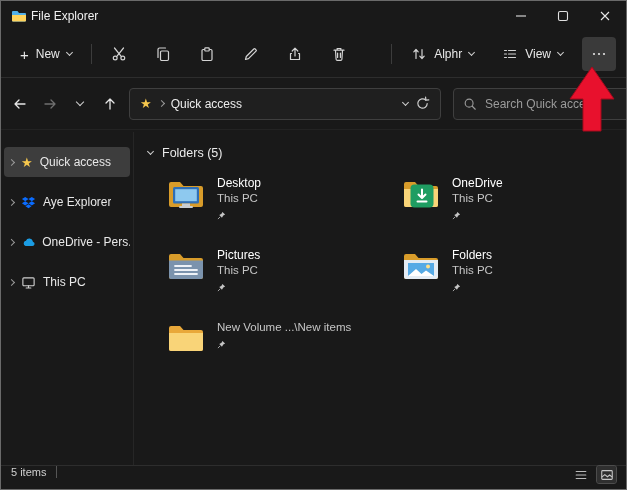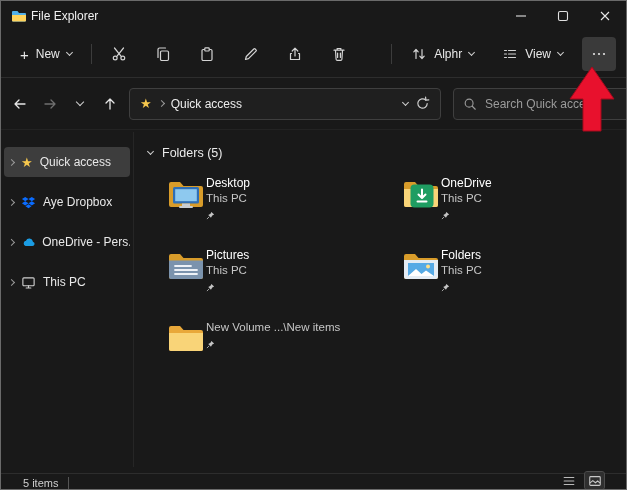--- a/index.html
+++ b/index.html
@@ -44,29 +44,29 @@
   .body{position:absolute;top:131px;left:0;right:0;bottom:22px;display:flex}
   .sidebar{width:133px;padding-top:15px;border-right:1px solid #262626;flex:0 0 auto}
   .side-item{display:flex;align-items:center;gap:7px;height:30px;margin:0 3px 10px 3px;padding-left:5px;
     border-radius:4px;font-size:12px;white-space:nowrap;overflow:hidden}
   .side-item.selected{background:#3d3d3d}
   .side-label{overflow:hidden;white-space:nowrap}
 
   .main{flex:1;padding:14px 0 0 14px}
   .sec-head{display:flex;align-items:center;gap:9px;font-size:12.5px;color:#eaeaea;width:fit-content}
   .folder-grid{display:grid;grid-template-columns:235px 235px;row-gap:23px;margin:15px 0 0 18px}
-  .folder-item{display:flex;align-items:flex-start}
+  .folder-item{display:flex;gap:11px;align-items:flex-start}
   .f-text{padding-top:1px}
   .f-name{font-size:12px;color:#fff;line-height:15px}
   .f-loc{font-size:11.5px;color:#c6c6c6;line-height:15px}
   .f-pin{margin-top:3px}
 
   
-  .statusbar{position:absolute;left:0;right:0;bottom:0;height:16px;border-top:1px solid #2d2d2d;display:flex;
-    align-items:flex-end;padding:0 22px;font-size:11px;color:#cfcfcf;background:#191919}
+  .statusbar{position:absolute;left:0;right:0;bottom:0;height:24px;border-top:1px solid #2d2d2d;display:flex;
+    align-items:flex-start;padding:0 10px;font-size:11px;color:#cfcfcf;background:#191919}
   .sb-sep{width:1px;height:12px;background:#555;margin-left:10px}
   .sb-icons{margin-left:auto;display:flex;gap:7px;align-items:center}
   .sb-view{display:flex;align-items:center;justify-content:center;width:19px;height:17px;border-radius:2px}
   .sb-view.active{background:#2f2f2f;outline:1px solid #4c4c4c}
 
   .red-arrow{position:absolute;left:565px;top:64px;z-index:10}
 </style>
 </head>
 <body>
 
@@ -213,21 +213,21 @@
       <div class="side-item selected">
         <span class="chev right small dim"></span>
         <span class="addr-star">★</span>
         <span class="side-label">Quick access</span>
       </div>
       <div class="side-item">
         <span class="chev right small dim"></span>
         <svg width="15" height="15" viewBox="0 0 16 16">
           <path d="M4.5 2 L8 4.3 4.5 6.6 1 4.3z M11.5 2 L15 4.3 11.5 6.6 8 4.3z M4.5 6.6 L8 8.9 4.5 11.2 1 8.9z M11.5 6.6 L15 8.9 11.5 11.2 8 8.9z M8 9.8 L11.2 11.9 8 14 4.8 11.9z" fill="#0a6cff"></path>
         </svg>
-        <span class="side-label">Aye Dropbox</span>
+        <span class="side-label">Aye Explorer</span>
       </div>
       <div class="side-item">
         <span class="chev right small dim"></span>
         <svg width="16" height="16" viewBox="0 0 16 16">
           <path d="M5 12.5 h7.5 a2.5 2.5 0 0 0 .6-4.9 4 4 0 0 0-7.7-.9 3 3 0 0 0-.4 5.8z" fill="#1b9ce3"></path>
         </svg>
         <span class="side-label">OneDrive - Pers...</span>
       </div>
       <div class="side-item">
         <span class="chev right small dim"></span>

